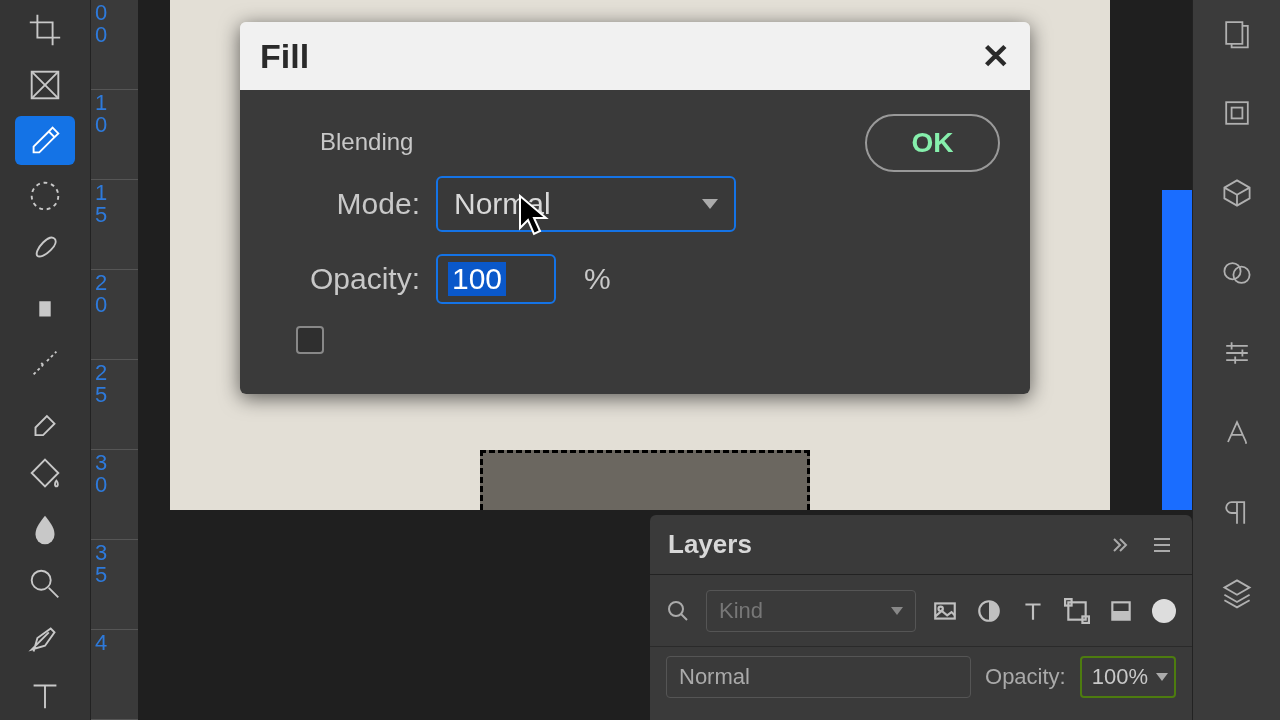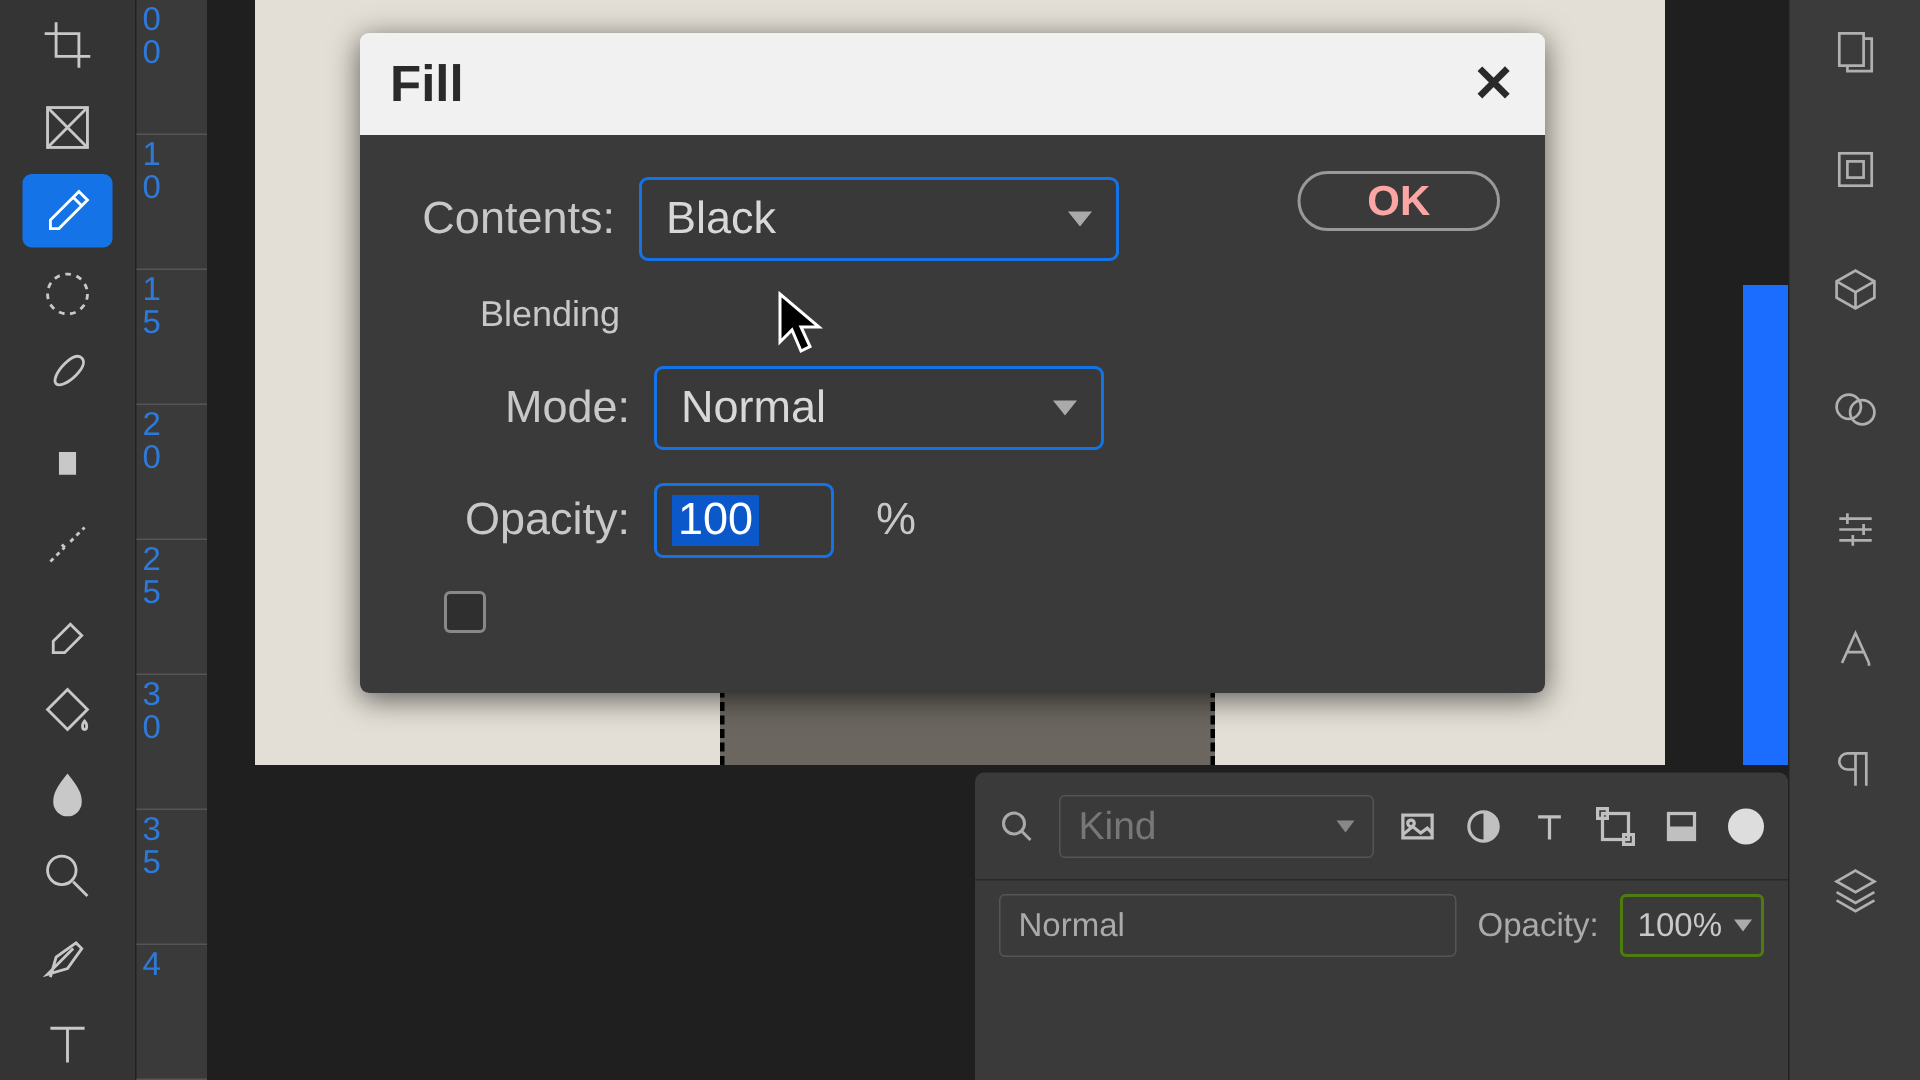--- a/index.html
+++ b/index.html
@@ -33,41 +33,41 @@
   
   .dialog{position:absolute;left:240px;top:22px;width:790px;border-radius:6px;overflow:hidden;box-shadow:0 4px 20px rgba(0,0,0,.6);}
   .dlg-title{background:#f1f1f1;height:68px;display:flex;align-items:center;padding:0 20px;justify-content:space-between;}
   .dlg-title span{color:#2a2a2a;font-size:34px;font-weight:700;}
   .dlg-close{font-size:42px;color:#444;cursor:pointer;line-height:1;}
   .dlg-body{background:#3a3a3a;padding:28px 30px 40px 30px;position:relative;}
   .row{display:flex;align-items:center;gap:16px;margin-bottom:22px;}
   .lbl{color:#c8c8c8;font-size:30px;text-align:right;min-width:160px;}
   .dropdown{flex:0 0 auto;border:2px solid #1473e6;border-radius:6px;background:#393939;height:56px;display:flex;align-items:center;justify-content:space-between;padding:0 16px;color:#d8d8d8;font-size:30px;}
   .dropdown .chev{width:0;height:0;border-left:8px solid transparent;border-right:8px solid transparent;border-top:10px solid #aaa;}
-  .ok,.cancel{border:2px solid #999;border-radius:40px;height:40px;width:135px;display:flex;align-items:center;justify-content:center;font-size:28px;color:#fca5a5;}
+  .ok,.cancel{border:2px solid #999;border-radius:40px;height:58px;width:135px;display:flex;align-items:center;justify-content:center;font-size:28px;color:#86efac;}
   .ok{font-weight:600;}
   .sidebtns{position:absolute;right:30px;top:24px;display:flex;flex-direction:column;gap:18px;}
   .section{color:#c8c8c8;font-size:24px;margin:10px 0 20px 50px;}
   .numbox{border:2px solid #1473e6;border-radius:6px;background:#393939;height:50px;width:120px;display:flex;align-items:center;padding:0 10px;}
   .numbox span{background:#0a58ca;color:#fff;padding:0 4px;font-size:30px;}
   .pct{font-size:30px;color:#c8c8c8;margin-left:12px;}
   .chk{width:28px;height:28px;border:2px solid #888;border-radius:4px;background:#2f2f2f;margin-right:14px;}
 
   
   .cursor{position:absolute;left:518px;top:194px;width:0;height:0;pointer-events:none;}
   .cursor svg{position:absolute;width:36px;height:44px;}
 
   
   .layers{position:absolute;left:650px;top:515px;width:542px;height:205px;background:#3a3a3a;border-radius:6px 6px 0 0;}
   .lyr-tabbar{height:60px;display:flex;align-items:center;border-bottom:1px solid #222;padding:0 18px;justify-content:space-between;}
   .lyr-tab{font-size:26px;color:#d8d8d8;font-weight:600;}
   .lyr-tools{display:flex;align-items:center;gap:18px;}
   .lyr-tools svg{width:24px;height:24px;fill:none;stroke:#aaa;stroke-width:2;}
   .lyr-row{display:flex;align-items:center;height:72px;padding:0 16px;gap:16px;border-bottom:1px solid #2a2a2a;}
-  .kind-box{flex:1;border:1px solid #555;border-radius:4px;height:42px;display:flex;align-items:center;padding:0 12px;font-size:26px;color:#777;justify-content:space-between;}
+  .kind-box{flex:1;border:1px solid #555;border-radius:4px;height:42px;display:flex;align-items:center;padding:0 12px;font-size:22px;color:#777;justify-content:space-between;}
   .kind-box .chev2{width:0;height:0;border-left:6px solid transparent;border-right:6px solid transparent;border-top:8px solid #888;}
   .lyr-icons{display:flex;gap:18px;align-items:center;}
   .lyr-icons svg{width:26px;height:26px;fill:none;stroke:#c0c0c0;stroke-width:2;}
   .lyr-knob{width:24px;height:24px;border-radius:50%;background:#ddd;}
   .lyr-bot{display:flex;align-items:center;height:60px;padding:0 16px;gap:14px;}
   .blend-dd{flex:1;border:1px solid #555;border-radius:4px;height:42px;display:flex;align-items:center;padding:0 12px;font-size:22px;color:#aaa;justify-content:space-between;}
   .op-lbl{font-size:22px;color:#aaa;}
   .op-dd{border:2px solid #4d7c0f;border-radius:4px;height:42px;display:flex;align-items:center;padding:0 6px 0 10px;font-size:22px;color:#c8c8c8;gap:8px;}
   .op-dd .chev2{width:0;height:0;border-left:6px solid transparent;border-right:6px solid transparent;border-top:8px solid #aaa;}
 </style>
@@ -225,27 +225,20 @@
 <div class="dialog">
   <div class="dlg-title">
     <span>Fill</span>
     <span class="dlg-close">✕</span>
   </div>
   <div class="dlg-body">
     <div class="sidebtns">
       <div class="ok">OK</div>
     </div>
 
-    <div class="row" style="margin-left:10px;">
-      <div class="lbl" style="min-width:130px">Contents:</div>
-      <div class="dropdown" style="width:320px">
-        <span>Black</span>
-        <span class="chev"></span>
-      </div>
-    </div>
 
     <div class="section">Blending</div>
 
     <div class="row" style="margin-left:50px;">
       <div class="lbl" style="min-width:100px">Mode:</div>
       <div class="dropdown" style="width:300px">
         <span>Normal</span>
         <span class="chev"></span>
       </div>
     </div>
@@ -264,20 +257,31 @@
   </div>
 </div>
 
 <div class="cursor">
   <svg viewBox="0 0 36 44">
       <path d="M2 2l0 32 8-8 6 14 6-3-6-13 12 0z" fill="#000" stroke="#fff" stroke-width="2"></path>
     </svg>
 </div>
 
 <div class="layers">
+  <div class="lyr-tabbar">
+    <span class="lyr-tab">Layers</span>
+    <div class="lyr-tools">
+      <svg viewBox="0 0 24 24">
+          <path d="M6 6l6 6-6 6M12 6l6 6-6 6"></path>
+        </svg>
+      <svg viewBox="0 0 24 24">
+          <path d="M4 6h16M4 12h16M4 18h16"></path>
+        </svg>
+    </div>
+  </div>
   <div class="lyr-row">
     <svg viewBox="0 0 24 24" style="width:24px;height:24px;stroke:#aaa;stroke-width:2;fill:none">
         <circle cx="10" cy="10" r="7"></circle>
         <path d="M15 15l6 6"></path>
       </svg>
     <div class="kind-box">
       <span>Kind</span>
       <span class="chev2"></span>
     </div>
     <div class="lyr-icons">

